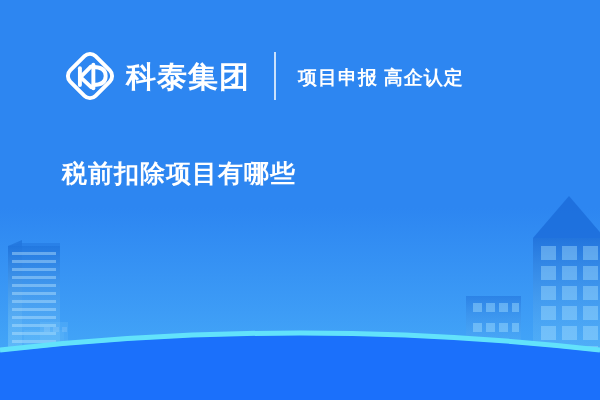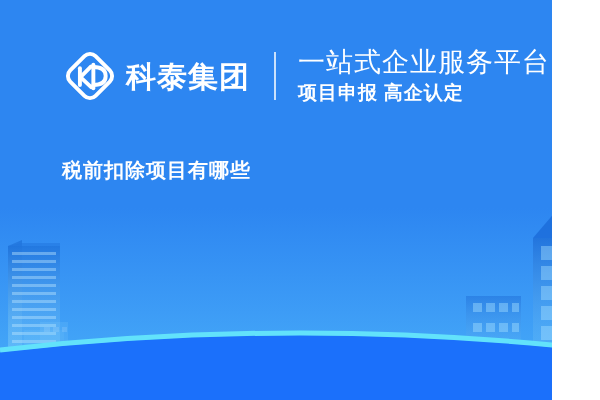--- a/index.html
+++ b/index.html
@@ -8,21 +8,21 @@
   }
   body {
     width: 600px;
     height: 400px;
     font-family: "Liberation Sans", sans-serif;
     overflow: hidden;
   }
 
   #banner {
     position: relative;
-    width: 552px;
+    width: 600px;
     height: 400px;
     overflow: hidden;
     background: linear-gradient(180deg, #2d86f1 0%, #2d86f1 52%, #3d9cf6 78%, #45aaf8 92%, #47b0f9 100%);
   }
 
   
   #skyline {
     position: absolute;
     left: 0;
     top: 0;
@@ -128,21 +128,21 @@
     margin-top: 4px;
     white-space: nowrap;
   }
 
   
   #page-title {
     position: absolute;
     left: 62px;
     top: 158px;
     color: #ffffff;
-    font-size: 20px;
+    font-size: 25px;
     font-weight: bold;
     letter-spacing: 1px;
     line-height: 1.2;
     white-space: nowrap;
   }
 </style>
 </head>
 <body>
 
 <div id="banner">
@@ -254,20 +254,19 @@
       </svg>
 
       <div id="logo-words">
         <div id="brand-cn">科泰集团</div>
       </div>
     </div>
 
     <div id="divider"></div>
 
     <div id="tagline-block">
-      <div id="tagline-main">一站式企业服务平台</div>
       <div id="tagline-sub">项目申报 高企认定</div>
     </div>
   </div>
 
   <div id="page-title">税前扣除项目有哪些</div>
 
 </div>
 
 </body></html>

